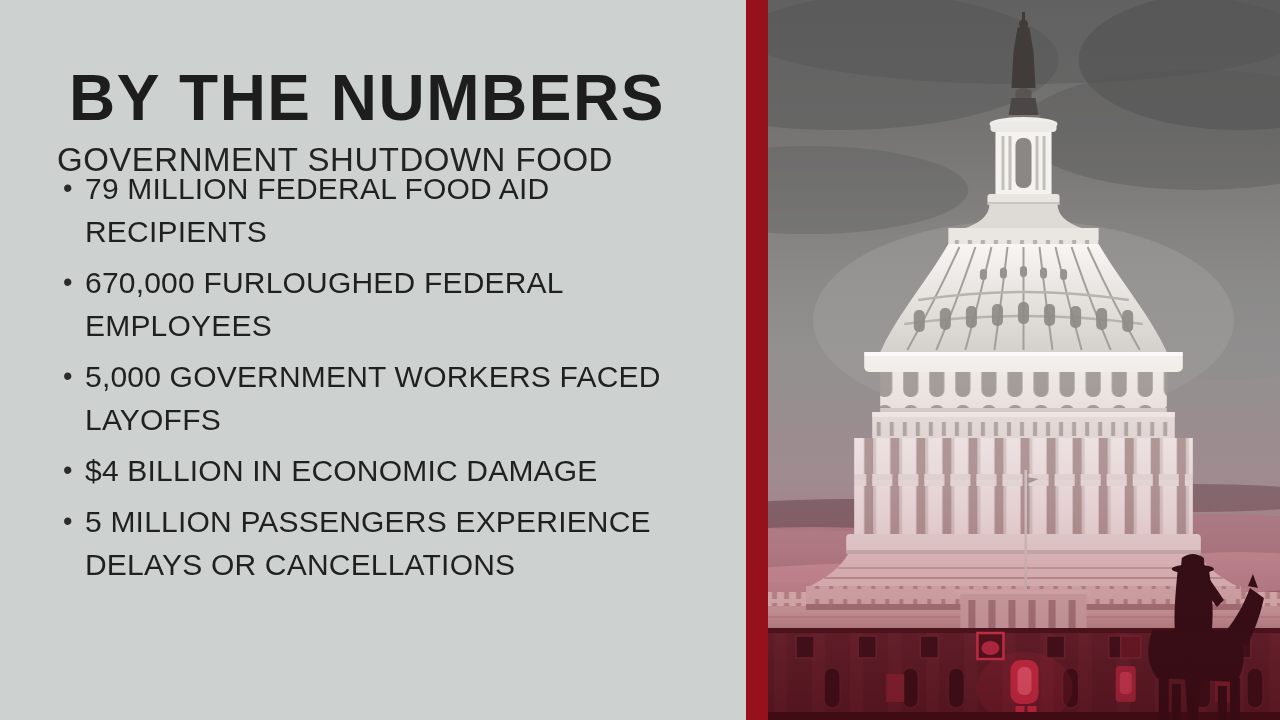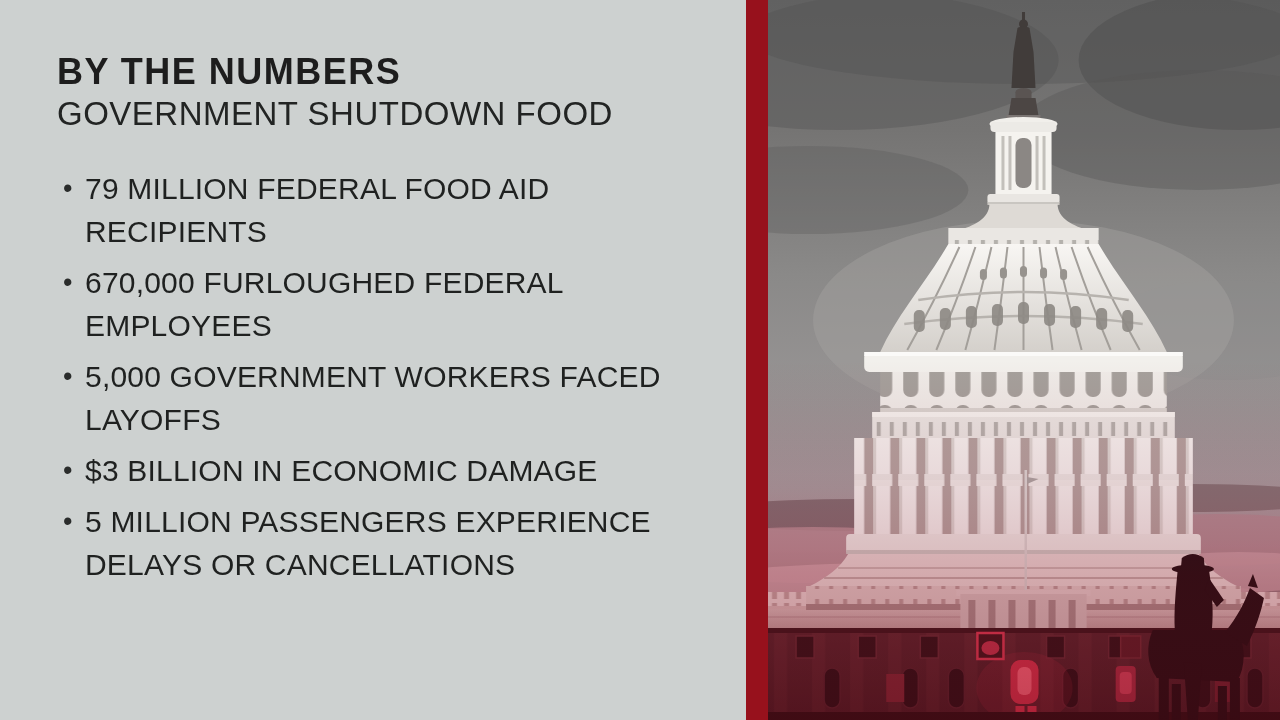--- a/index.html
+++ b/index.html
@@ -13,21 +13,21 @@
     position:relative;width:1280px;height:720px;overflow:hidden;
     font-family:"Liberation Sans","DejaVu Sans",sans-serif;
     background:var(--panel-bg);
   }
   .panel{
     position:absolute;left:0;top:0;width:746px;height:720px;
     background:var(--panel-bg);
   }
   .title-block{position:absolute;left:57px;top:54px;}
   .title{
-    margin:0;font-size:36px;font-weight:800;letter-spacing:1.5px;
+    margin:12px;font-size:64px;font-weight:800;letter-spacing:1.5px;
     line-height:1.02;color:var(--headline-text);
   }
   .subtitle{
     margin:6px 0 0 0;font-size:33px;font-weight:400;letter-spacing:.5px;
     line-height:1.0;color:#222423;
   }
   .stats{
     position:absolute;left:57px;top:167px;width:616px;margin:0;padding:0;
     list-style:none;color:#1f2120;
   }
@@ -62,21 +62,21 @@
       <li class="item">
         <span class="dot">•</span>
         <span class="txt">670,000 FURLOUGHED FEDERAL EMPLOYEES</span>
       </li>
       <li class="item">
         <span class="dot">•</span>
         <span class="txt">5,000 GOVERNMENT WORKERS FACED LAYOFFS</span>
       </li>
       <li class="item">
         <span class="dot">•</span>
-        <span class="txt">$3 BILLION IN ECONOMIC DAMAGE</span>
+        <span class="txt">$4 BILLION IN ECONOMIC DAMAGE</span>
       </li>
       <li class="item">
         <span class="dot">•</span>
         <span class="txt">5 MILLION PASSENGERS EXPERIENCE DELAYS OR CANCELLATIONS</span>
       </li>
     </ul>
   </section>
 
   <div class="stripe"></div>
 

